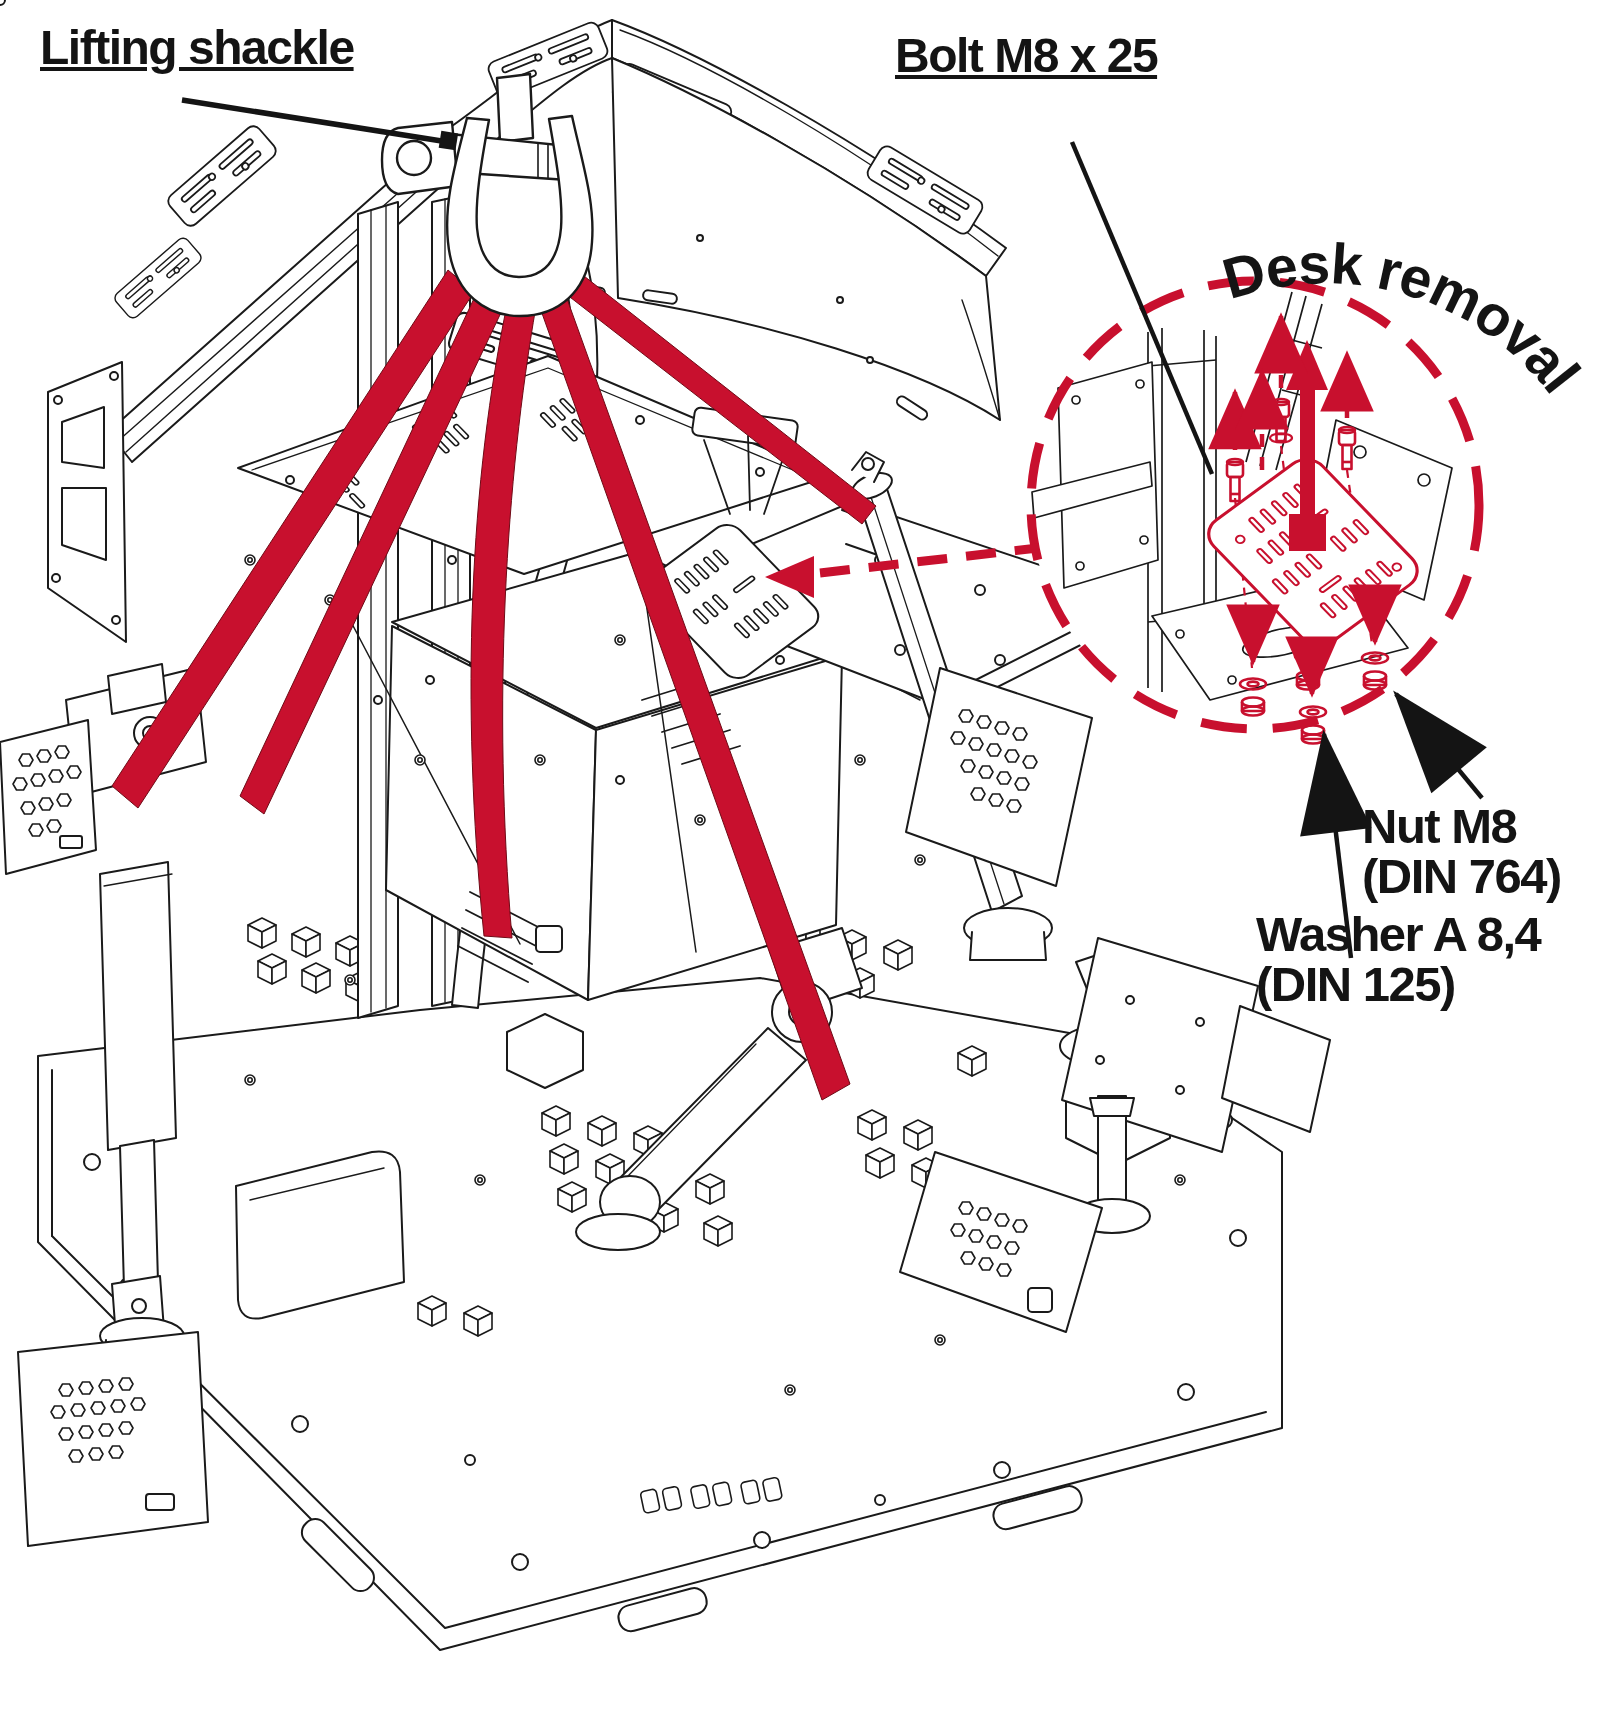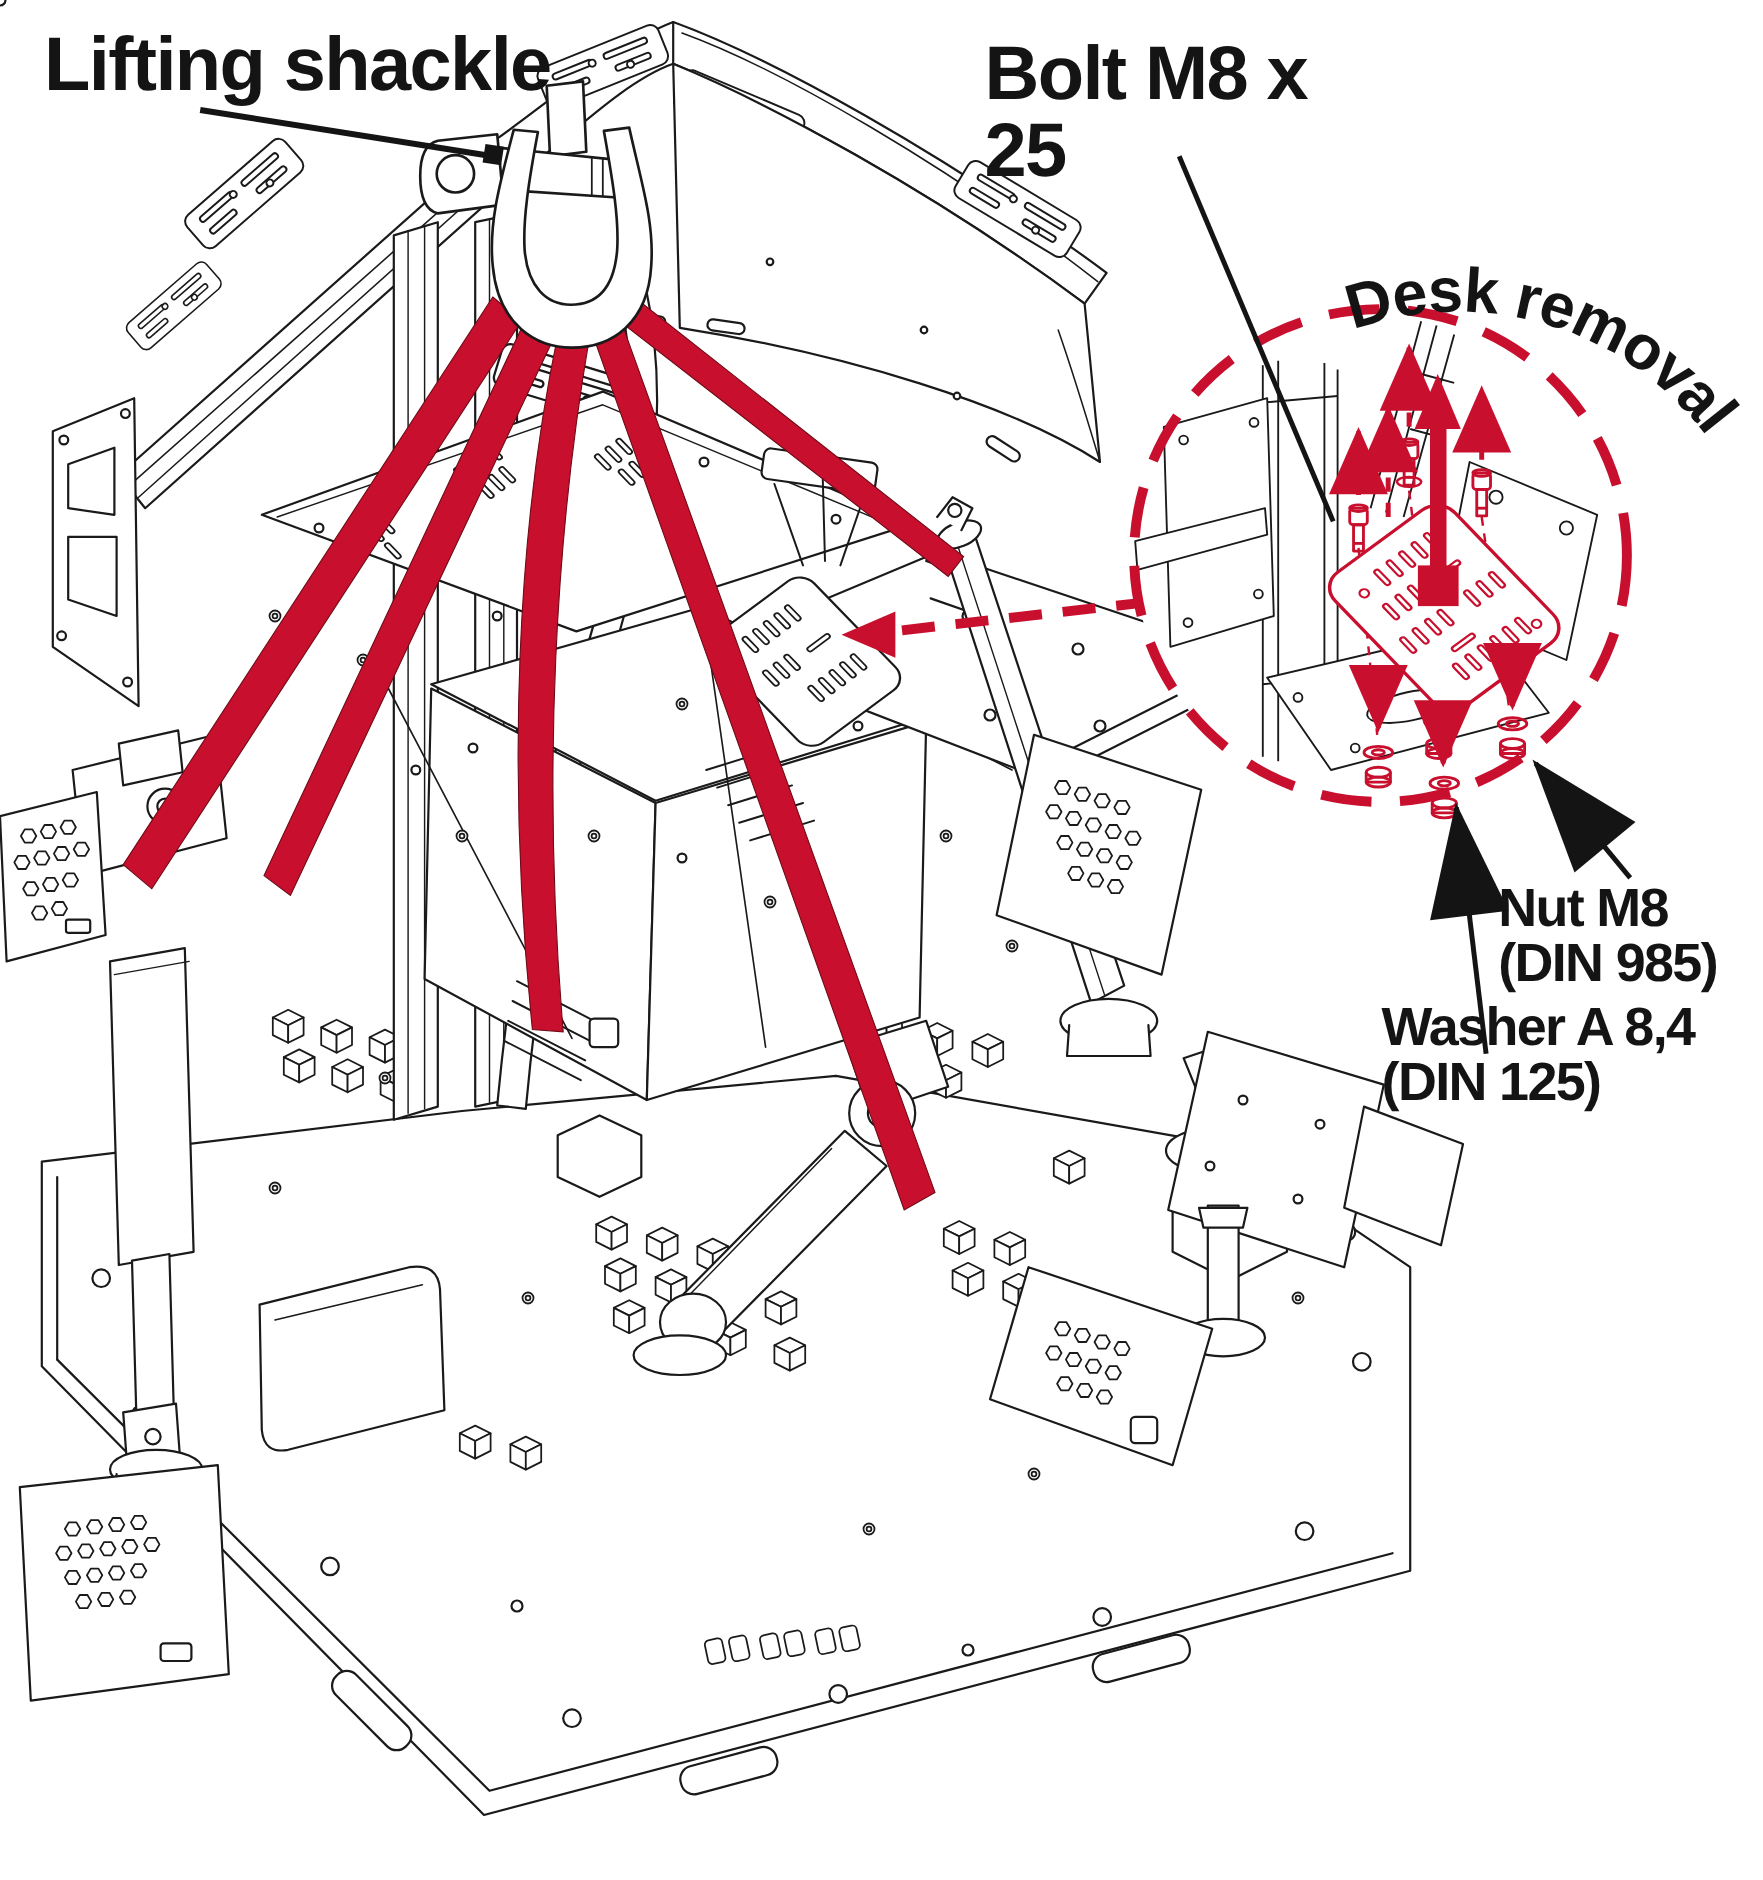--- a/index.html
+++ b/index.html
@@ -2,21 +2,21 @@
 <html><head>
 <meta charset="utf-8">
 <style>
   html,body{margin:0;padding:0;background:#ffffff;}
   body{width:1603px;height:1709px;overflow:hidden;font-family:"Liberation Sans",sans-serif;}
   .stage{position:relative;width:1603px;height:1709px;background:#fff;}
   .stage svg{position:absolute;left:0;top:0;}
   .lbl{position:absolute;color:#141414;font-weight:bold;line-height:1.02;letter-spacing:-1.5px;
        transform-origin:left top;white-space:nowrap;}
   .lbl.center{text-align:left;white-space:normal;}
-  .big{font-size:69px;}
+  .big{font-size:48px;text-decoration:underline;}
   .mid{font-size:49px;}
 </style>
 </head>
 <body>
 
 <div class="stage">
 
 <svg width="1603" height="1709" viewBox="0 0 1603 1709">
 <defs>
   <g id="slotV">
@@ -599,21 +599,21 @@
 </svg>
 
 <div class="lbl big" style="left:40px;top:24px;">Lifting shackle</div>
 
 <div class="lbl big center" style="left:895px;top:32px;width:380px;">
   <div>Bolt M8 x 25</div>
 </div>
 
 <div class="lbl mid center" style="left:1362px;top:802px;width:238px;">
   <div>Nut M8</div>
-  <div>(DIN 985)</div>
+  <div>(DIN 764)</div>
 </div>
 
 <div class="lbl mid center" style="left:1256px;top:910px;width:320px;">
   <div>Washer A 8,4</div>
   <div>(DIN 125)</div>
 </div>
 
 </div>
 
 </body></html>

